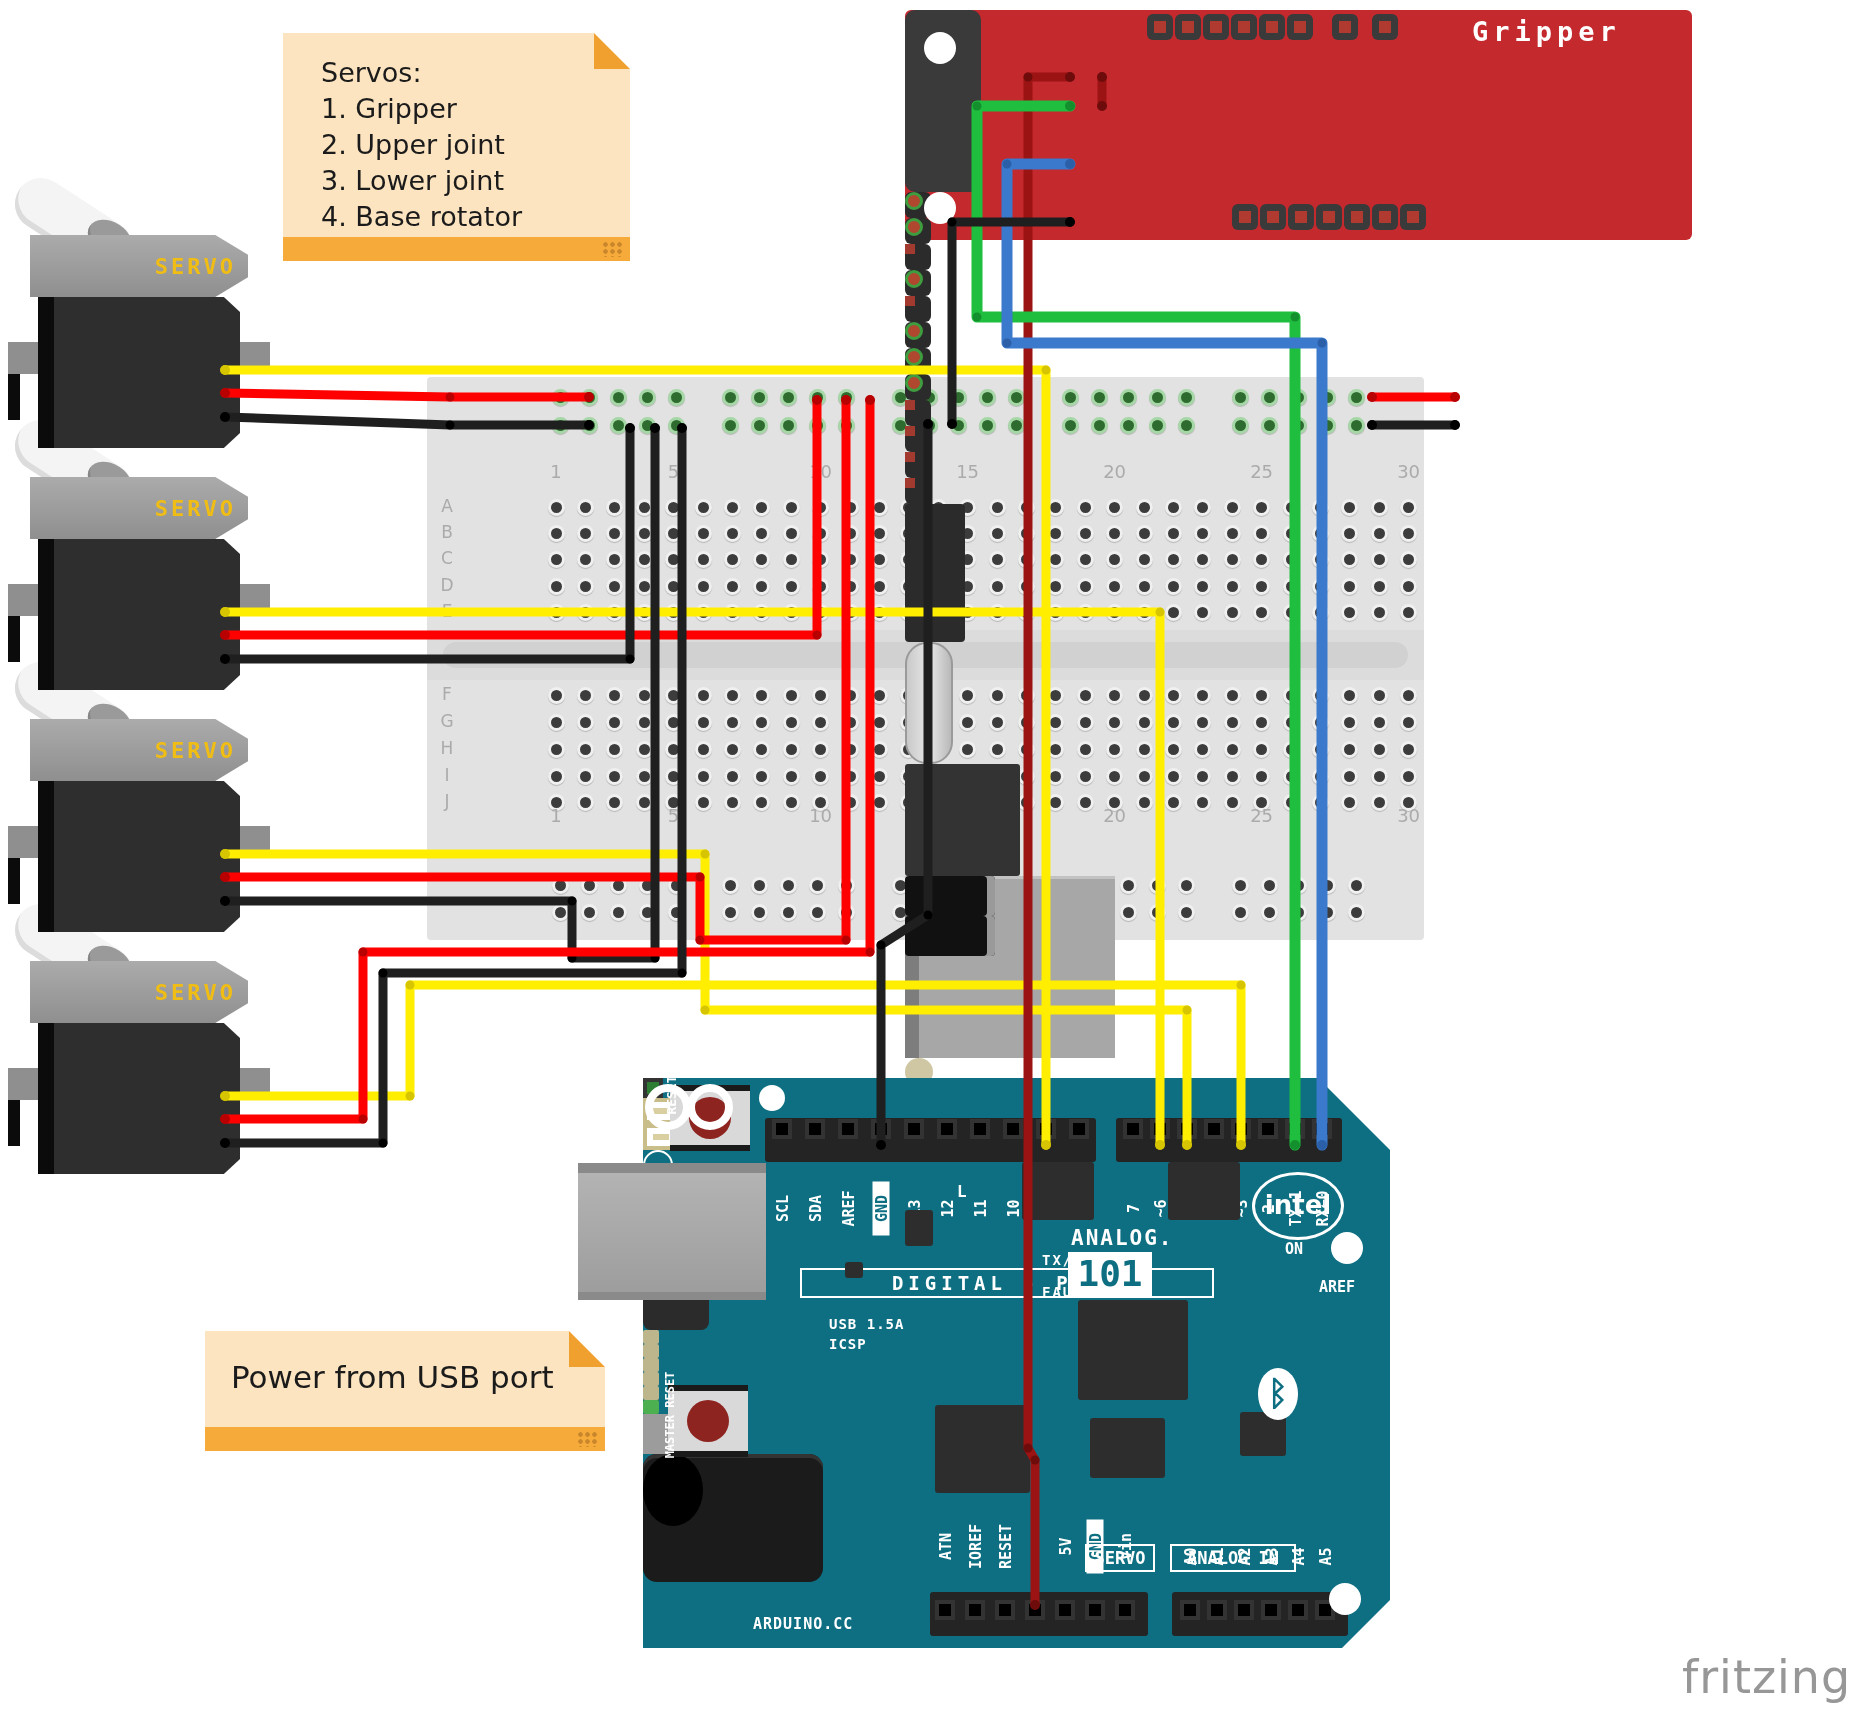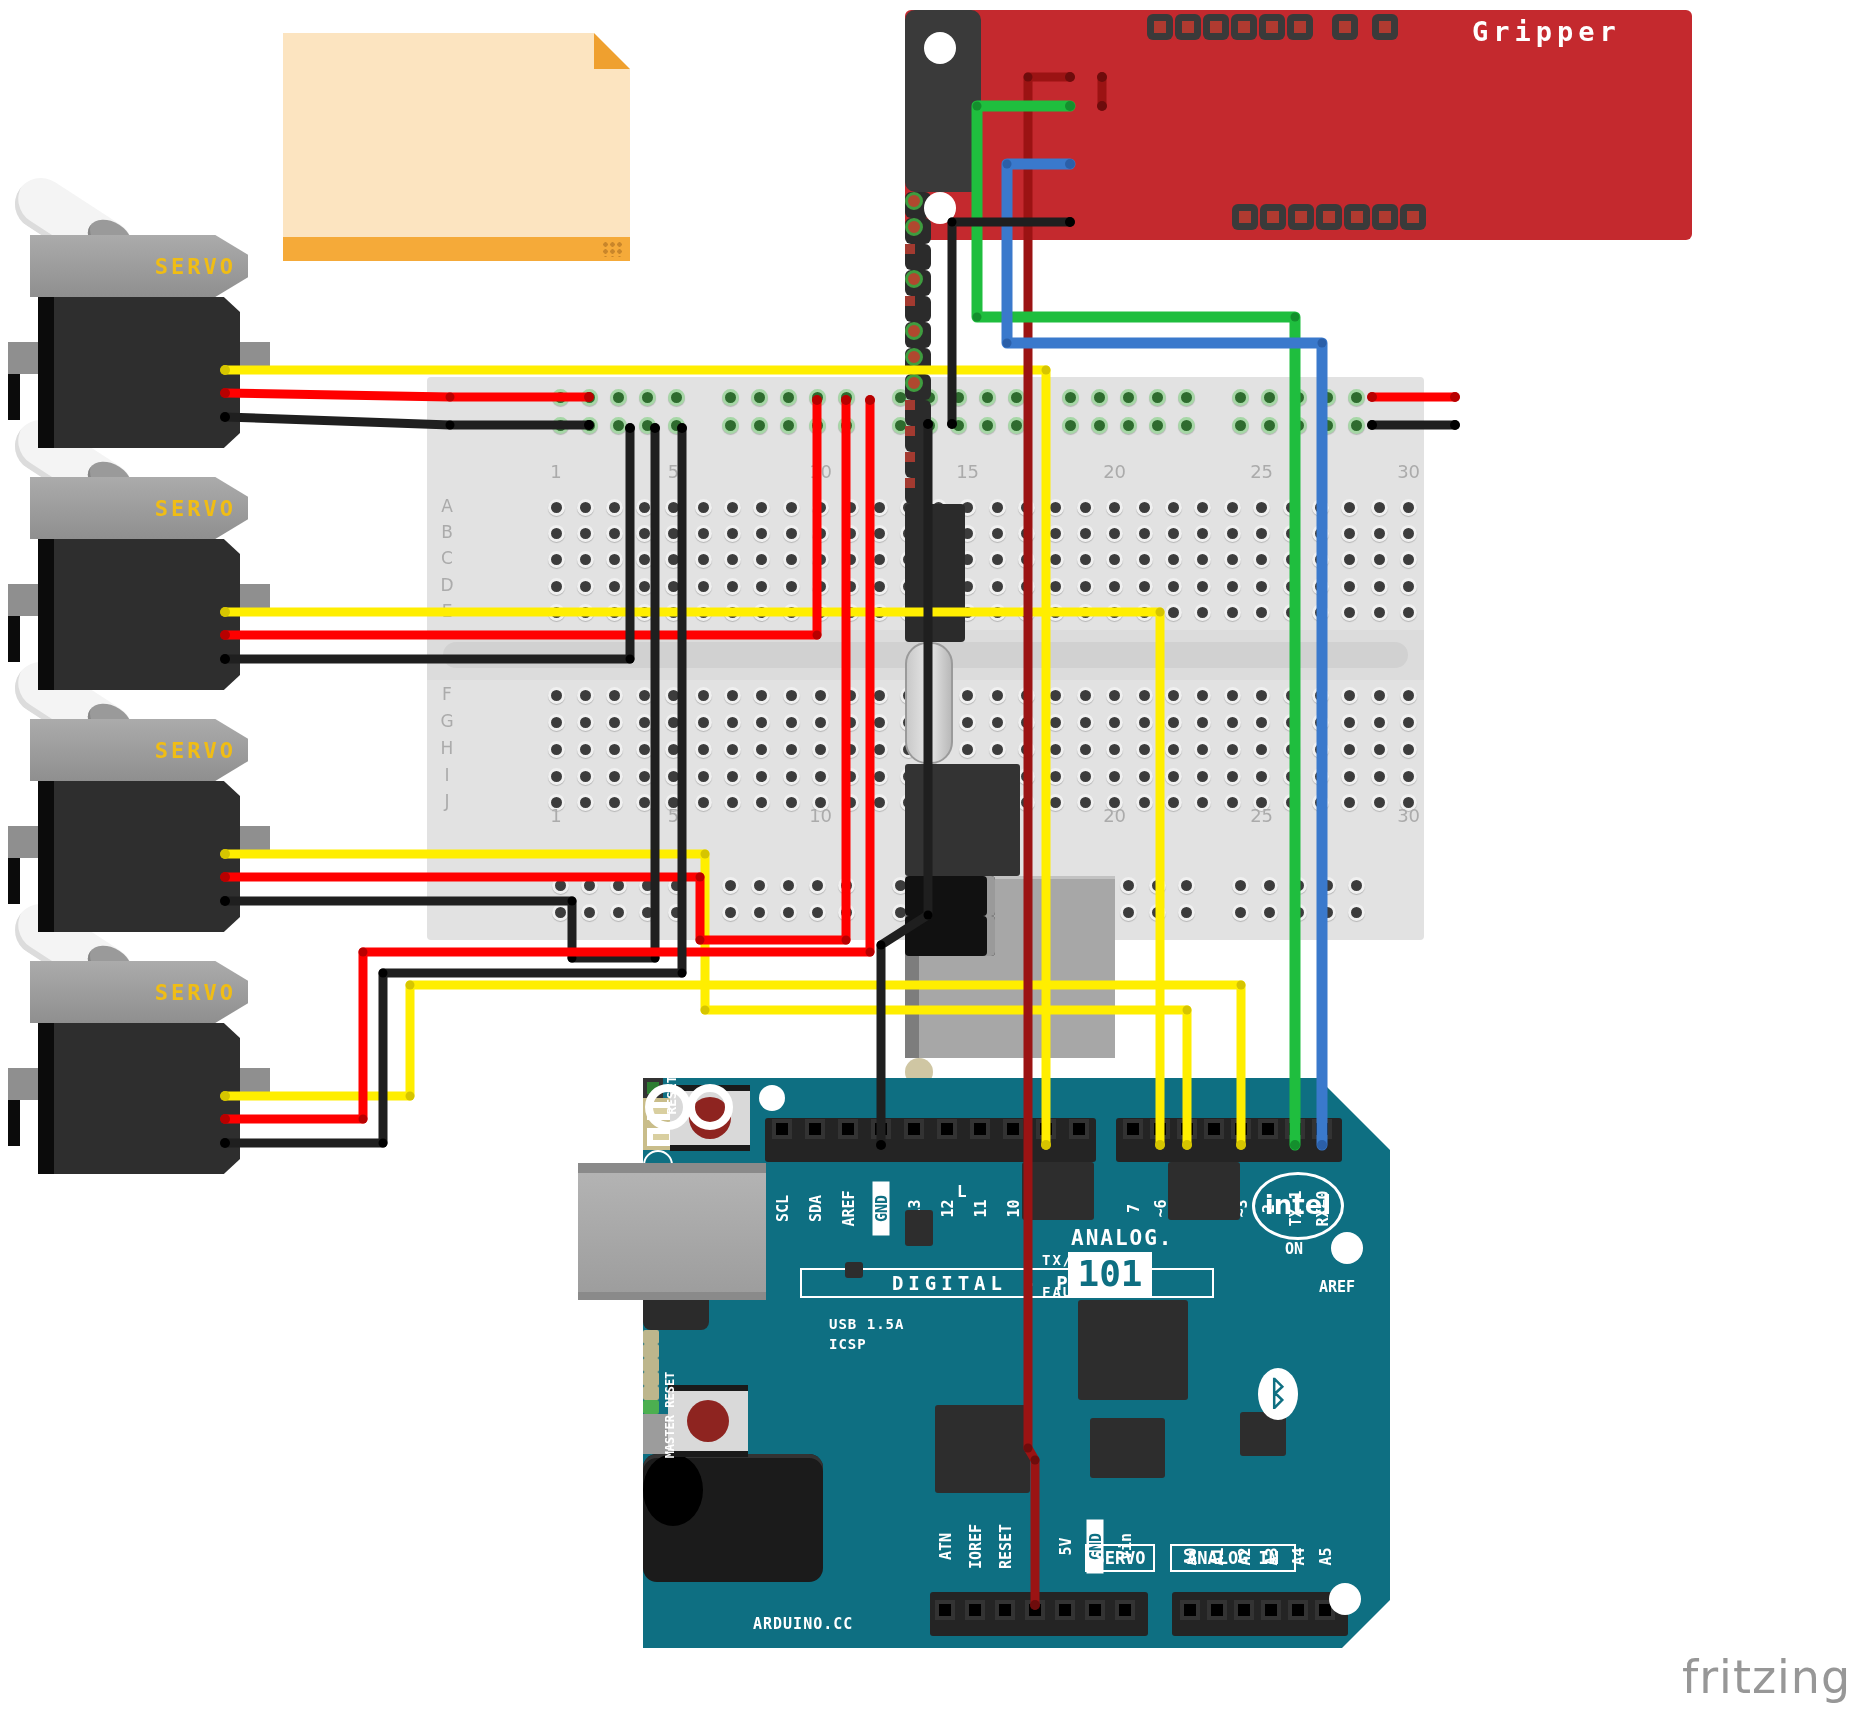--- a/index.html
+++ b/index.html
@@ -779,27 +779,41 @@
       <div style="left: -25px; top: 417px; width: 180px; height: 128px; background: rgb(27, 27, 27); border-radius: 14px; box-shadow: rgb(51, 51, 51) 0px 4px 0px inset;">
         <div style="left: 8px; top: 28px; width: 60px; height: 72px; border-radius: 50%; background: rgb(0, 0, 0);"></div>
       </div>
     </div>
 
   <div class="abs" id="usb-conn" style="left:578px;top:1163px;width:188px;height:137px;z-index:11;
               background:linear-gradient(#B5B5B5,#9C9C9C);
               box-shadow:inset 0 10px 0 #8A8A8A, inset 0 -8px 0 #8A8A8A;"></div>
 
   <div class="note" id="note-servos" style="left:283px;top:33px;width:347px;height:228px;">
+    <div class="servos-lines">
+        <div style="position: relative;">Servos:</div>
+        <div style="position: relative;">1. Gripper</div>
+        <div style="position: relative;">2. Upper joint</div>
+        <div style="position: relative;">3. Lower joint</div>
+        <div style="position: relative;">4. Base rotator</div>
+      </div>
     <div class="note-strip">
       <div class="note-grip"></div>
     </div>
     <div class="note-fold"></div>
   </div>
 
 
+  <div class="note" id="note-usb" style="left:205px;top:1331px;width:400px;height:120px;">
+    <div class="note-text" style="left:26px;top:28px;font-size:31px;">Power from USB port</div>
+    <div class="note-strip">
+      <div class="note-grip"></div>
+    </div>
+    <div class="note-fold"></div>
+  </div>
 
   <svg id="wires" style="position:absolute;left:0;top:0;z-index:40;" width="1866" height="1716">
       <polyline points="225,370 1046,370 1046,1145" fill="none" stroke="#FFEE00" stroke-width="9" stroke-linecap="round" stroke-linejoin="round"></polyline>
       <circle cx="225" cy="370" r="5" fill="#D6C500"></circle>
       <circle cx="1046" cy="370" r="4.5" fill="#D6C500"></circle>
       <circle cx="1046" cy="1145" r="5" fill="#D6C500"></circle>
       <polyline points="225,393 450,397 589,397" fill="none" stroke="#FF0000" stroke-width="9" stroke-linecap="round" stroke-linejoin="round"></polyline>
       <circle cx="225" cy="393" r="5" fill="#B80000"></circle>
       <circle cx="450" cy="397" r="4.5" fill="#B80000"></circle>
       <circle cx="589" cy="397" r="5" fill="#B80000"></circle>

